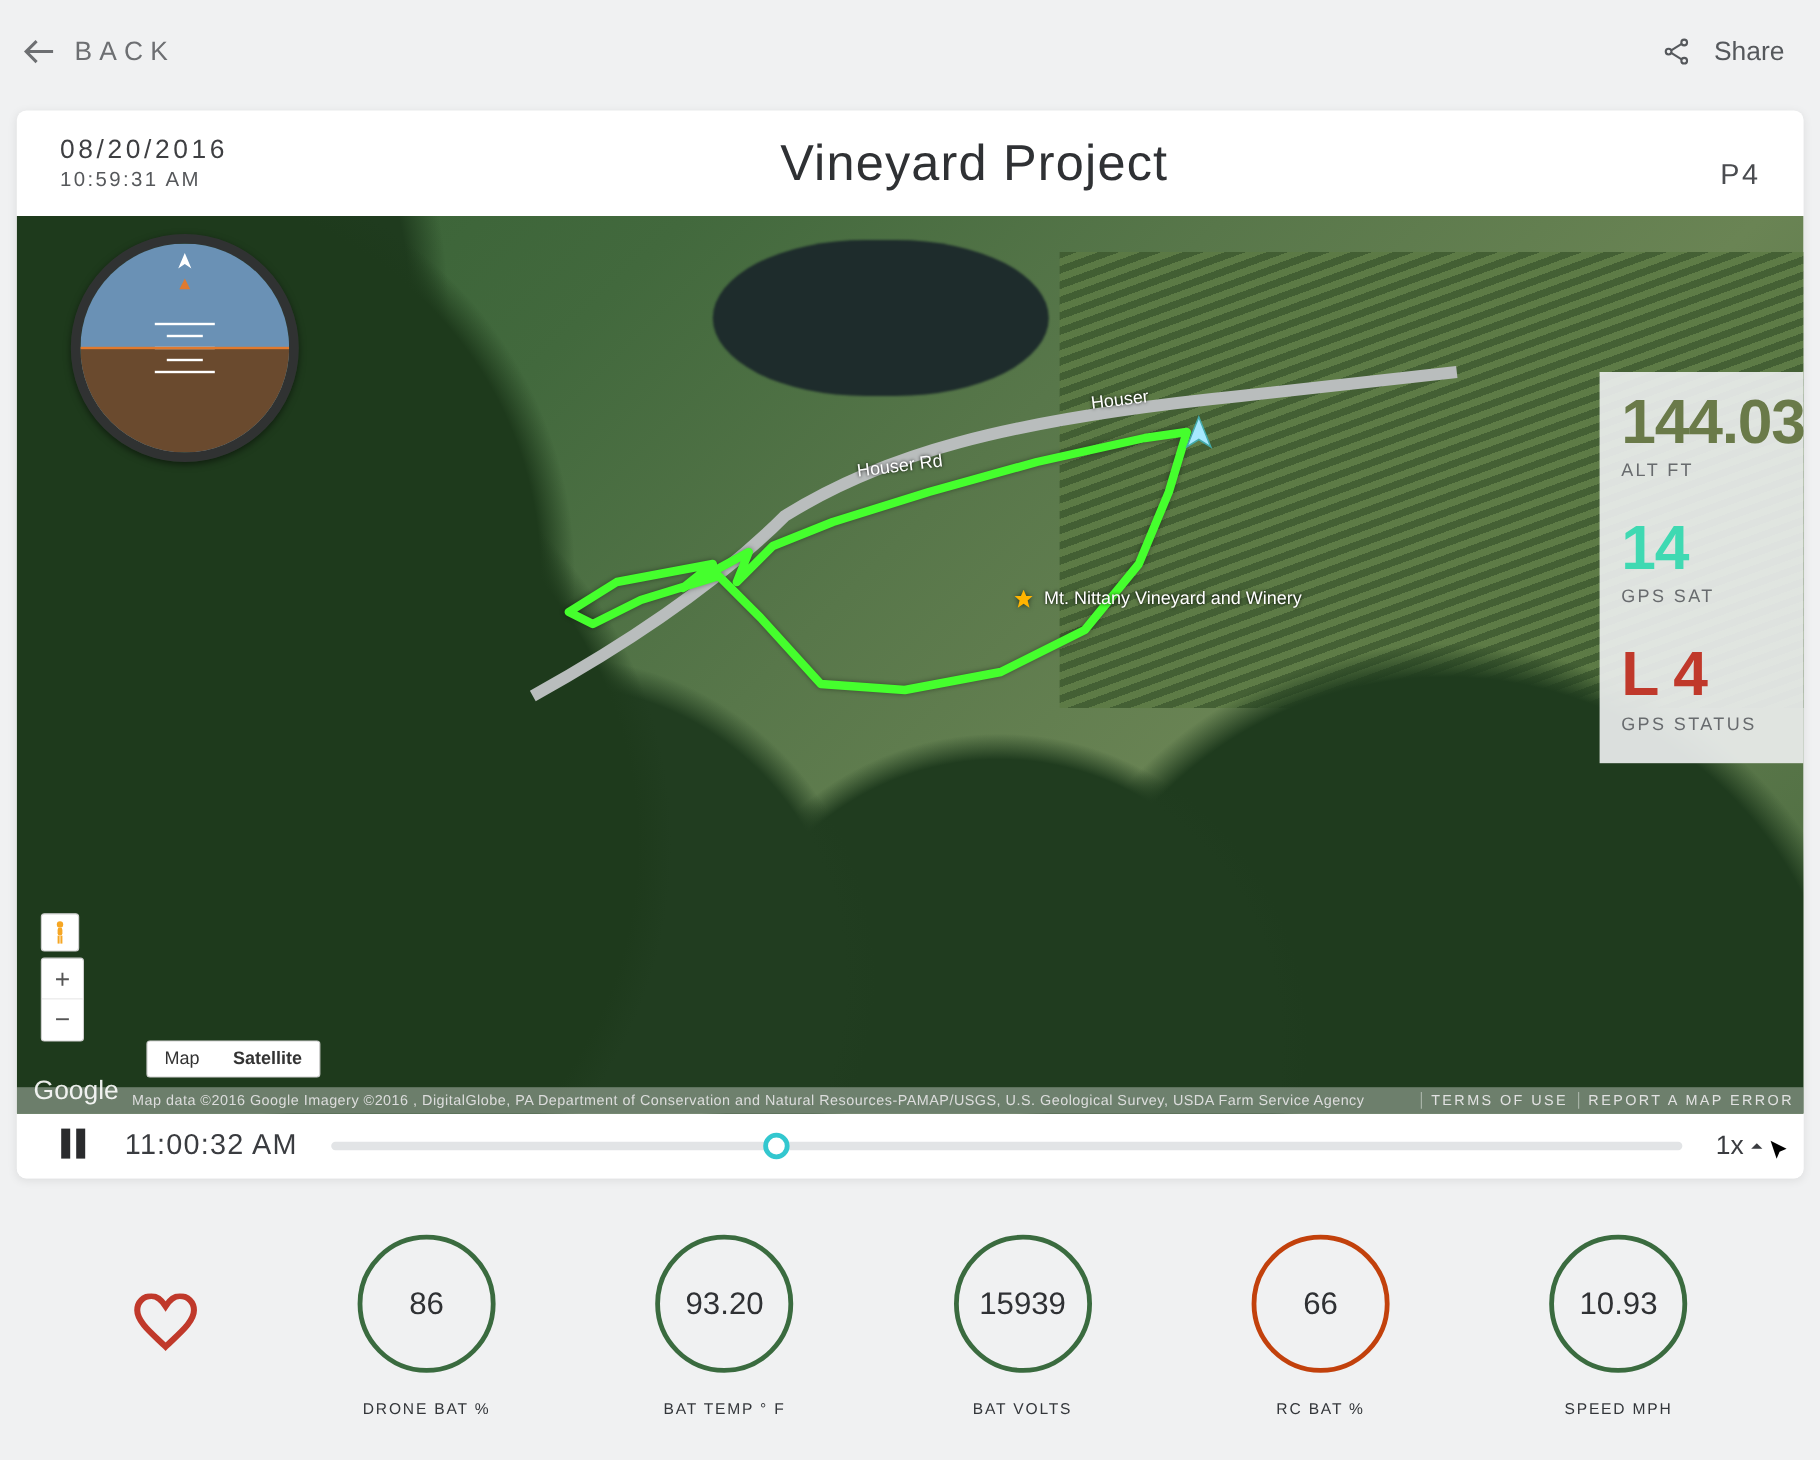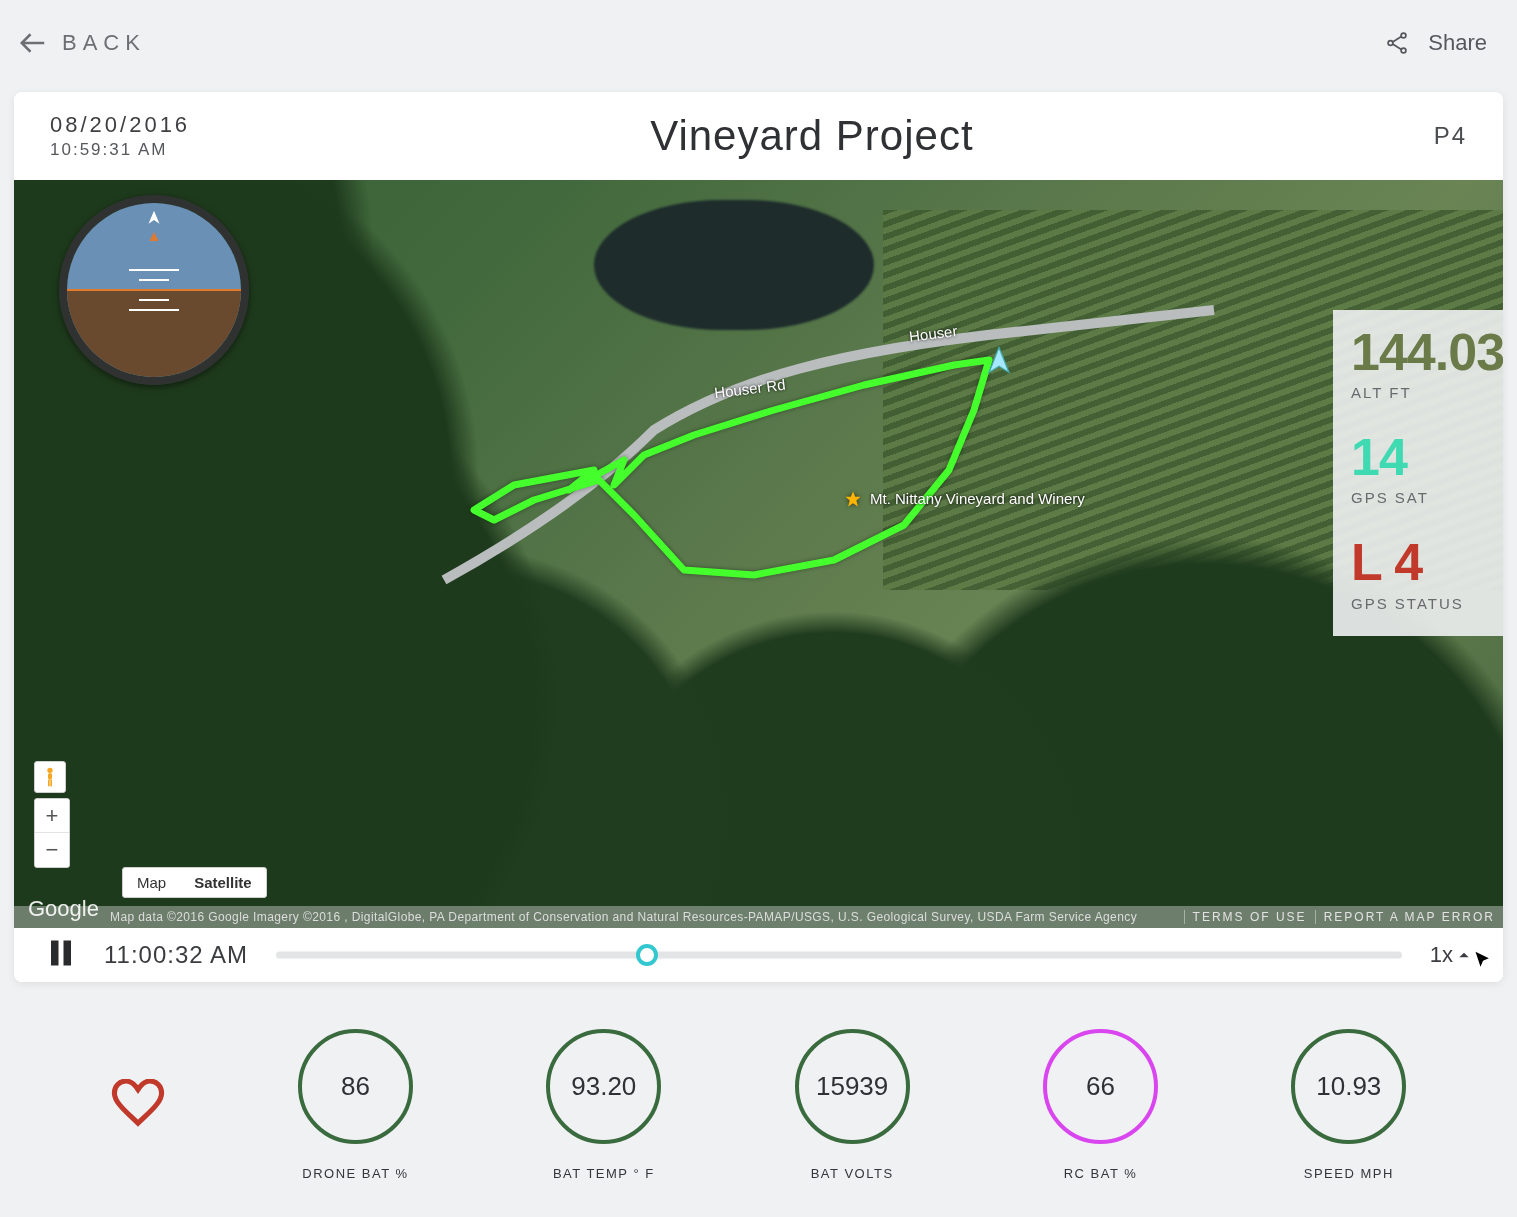--- a/index.html
+++ b/index.html
@@ -7,21 +7,21 @@
 
   
   .topbar{display:flex;align-items:center;justify-content:space-between;padding:16px 30px 0 18px;height:70px}
   .back{display:flex;align-items:center;gap:14px;color:#6d6f72;letter-spacing:6px;font-size:22px;font-weight:400;cursor:pointer}
   .back svg{width:30px;height:30px;stroke:#6d6f72}
   .share{display:flex;align-items:center;gap:18px;color:#55585c;font-size:22px;cursor:pointer}
   .share svg{width:26px;height:26px;stroke:#55585c}
 
   
   .card{position:absolute;left:14px;right:14px;top:92px;bottom:235px;background:#fff;border-radius:8px;box-shadow:0 2px 8px rgba(0,0,0,.08);display:flex;flex-direction:column;overflow:hidden}
-  .card-header{display:flex;align-items:center;justify-content:space-between;padding:20px 36px 20px 36px}
+  .card-header{display:flex;align-items:flex-end;justify-content:space-between;padding:20px 36px 20px 36px}
   .datetime{color:#3e3f42;letter-spacing:3px}
   .date{font-size:22px;font-weight:500}
   .time{font-size:17px;letter-spacing:2px;color:#56585b;margin-top:2px}
   .title{font-size:42px;color:#2f3134;letter-spacing:1px}
   .model{font-size:24px;color:#4a4c50;letter-spacing:2px}
 
   
   .map{position:relative;flex:1;background:linear-gradient(135deg,#355f33 0%,#42693d 25%,#58774a 45%,#6a8454 65%,#4a6a3f 100%)}
   .vineyard-rows{position:absolute;right:0;top:30px;width:620px;height:380px;background:repeating-linear-gradient(-20deg,#3e5a2f 0 6px,#5c7a44 6px 12px);transform-origin:top right;opacity:.85}
   .pond{position:absolute;left:580px;top:20px;width:280px;height:130px;background:#1e2c2c;border-radius:50%/55%;filter:blur(1px)}
@@ -90,21 +90,21 @@
   .cursor{position:absolute;right:10px;bottom:8px}
   .cursor svg{width:20px;height:20px;fill:#000}
 
   
   .footer{position:absolute;left:14px;right:14px;bottom:0;height:225px;display:flex;align-items:center;justify-content:space-around;padding:0 30px}
   .heart{cursor:pointer}
   .heart svg{width:54px;height:48px;fill:none;stroke:#c0392b;stroke-width:3}
   .metric{display:flex;flex-direction:column;align-items:center;gap:22px}
   .ring{width:115px;height:115px;border-radius:50%;display:flex;align-items:center;justify-content:center;font-size:26px;color:#2f3134}
   .ring.green{border:4px solid #3a6b3f}
-  .ring.yellow{border:4px solid #d946ef}
+  .ring.yellow{border:4px solid #c2410c}
   .metric .mlabel{font-size:13px;letter-spacing:1.5px;color:#33363a}
 </style>
 </head>
 <body>
 
 <div class="topbar">
   <div class="back">
     <svg viewBox="0 0 24 24" fill="none" stroke-width="2">
         <line x1="21" y1="12" x2="3" y2="12"></line>
         <polyline points="10,5 3,12 10,19"></polyline>

